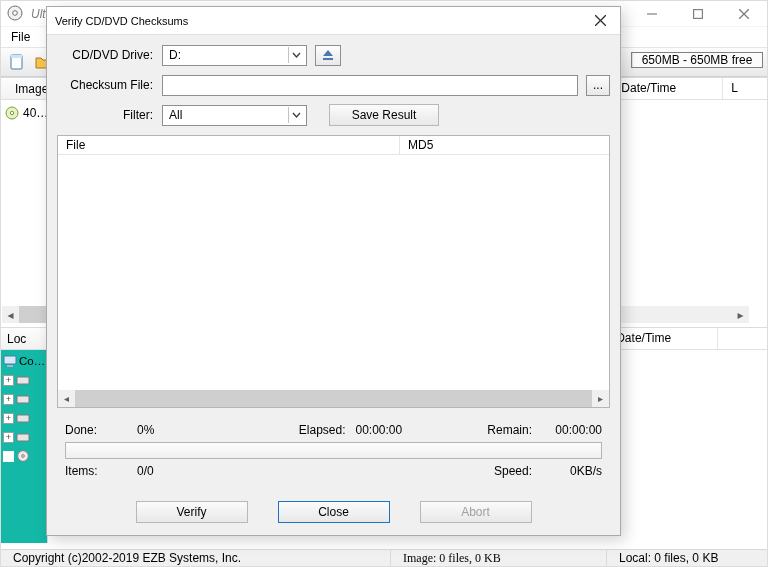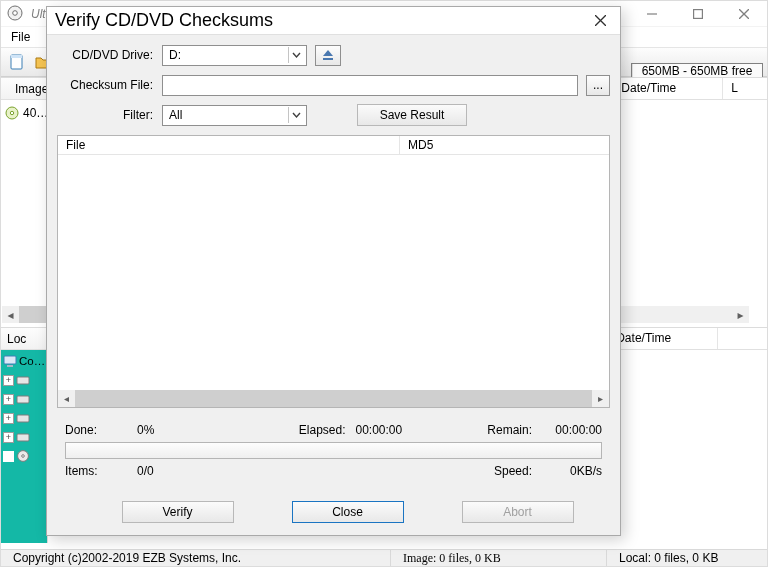--- a/index.html
+++ b/index.html
@@ -22,21 +22,21 @@
   .main-window{position:absolute;inset:0;border:1px solid #dcdcdc;}
   .main-titlebar{height:26px;display:flex;align-items:center;background:#fff;border-bottom:1px solid #f3f3f3;}
   .main-titlebar .app-icon{width:18px;height:18px;margin:0 6px;display:flex;}
   .main-titlebar .title-text{flex:1;color:#808080;font-style:italic;}
   .main-titlebar .win-btns{display:flex;height:100%;}
   .main-titlebar .win-btn{width:46px;display:flex;align-items:center;justify-content:center;color:#808080;}
   .menubar{height:20px;background:#fff;display:flex;align-items:center;padding-left:4px;}
   .menubar span{padding:2px 6px;}
   .toolbar{height:30px;background:linear-gradient(#fdfdfd,#e9e9e9);border-top:1px solid #e5e5e5;border-bottom:1px solid #d0d0d0;display:flex;align-items:center;padding:0 4px;position:relative;}
   .toolbar .tbtn{width:24px;height:24px;margin-right:2px;display:flex;align-items:center;justify-content:center;border-radius:2px;}
-  .toolbar .capacity{position:absolute;right:4px;top:4px;height:16px;width:132px;border:1px solid #808080;background:linear-gradient(90deg,#e0e0e0 1%,#fbfbfb 1%,#fbfbfb 100%);display:flex;align-items:center;justify-content:center;margin-top:11px;}
+  .toolbar .capacity{position:absolute;right:4px;top:4px;height:16px;width:132px;border:1px solid #808080;background:linear-gradient(90deg,#e0e0e0 1%,#fbfbfb 1%,#fbfbfb 100%);display:flex;align-items:center;justify-content:center;}
   
   .upper-pane{position:absolute;left:0;top:76px;right:0;height:250px;display:flex;border-top:1px solid #dcdcdc;} 
   .upper-leftish{flex:0 0 46px;border-right:1px solid #dcdcdc;background:#fff;}
   .upper-leftish .lh{height:22px;background:linear-gradient(#fdfdfd,#f2f2f2);border-bottom:1px solid #e0e0e0;display:flex;align-items:center;padding-left:14px;}
   .upper-leftish .tree{padding:4px 4px;}
   .upper-leftish .tree svg{vertical-align:middle;margin-right:4px;}
   .upper-right{flex:1;background:#fff;}
   .upper-right .hdr{height:22px;display:flex;border-bottom:1px solid #e0e0e0;background:#fff;}
   .hcol{padding:3px 8px;border-right:1px solid #e5e5e5;}
   .vscroll .arrow,.hscroll .arrow{width:17px;height:17px;background:#f0f0f0;display:flex;align-items:center;justify-content:center;color:#606060;}
@@ -58,31 +58,31 @@
   
   .statusbar{position:absolute;left:0;right:0;bottom:0;height:17px;background:var(--status-bg);border-top:1px solid #d9d9d9;display:flex;align-items:center;justify-content:space-between;}
   .statusbar .cell{padding:0 12px;border-right:1px solid #d9d9d9;height:100%;display:flex;align-items:center;}
   .statusbar .cell:first-child{flex:0 0 390px;}
   .statusbar .cell:nth-child(2){flex:0 0 216px;font-family:Liberation Serif, serif;}
   .statusbar .cell:last-child{flex:1;border-right:none;}
 
   
   .dialog{position:absolute;left:46px;top:6px;width:575px;height:530px;background:var(--win-bg);border:1px solid var(--win-border);box-shadow:4px 4px 14px rgba(0,0,0,0.18);display:flex;flex-direction:column;}
   .dlg-titlebar{height:28px;background:var(--title-bg);border-bottom:1px solid #e0e0e0;display:flex;align-items:center;padding-left:8px;}
-  .dlg-titlebar .t{flex:1;font-size:18px;}
+  .dlg-titlebar .t{flex:1;font-size:11px;}
   .dlg-titlebar .close{width:40px;height:100%;display:flex;align-items:center;justify-content:center;font-size:14px;}
   .dlg-body{flex:1;padding:8px 10px 12px 10px;display:flex;flex-direction:column;gap:6px;}
   .form-row{display:flex;align-items:center;height:24px;}
   .form-row label{width:105px;text-align:right;padding-right:9px;}
   .combo{display:flex;align-items:center;justify-content:space-between;background:#fff;border:1px solid #8f8f8f;height:21px;padding:0 2px 0 6px;font-size:12px;}
   .combo .cd{width:16px;height:16px;display:flex;align-items:center;justify-content:center;border-left:1px solid #c4c4c4;}
   .ibtn{width:26px;height:21px;border:1px solid #8f8f8f;background:linear-gradient(#fdfdfd,#e8e8e8);margin-left:8px;display:flex;align-items:center;justify-content:center;}
   .tinput{height:21px;border:1px solid #8f8f8f;background:#fff;flex:1;padding:0 4px;font-size:12px;}
   .browse{height:21px;width:24px;border:1px solid #8f8f8f;background:linear-gradient(#fdfdfd,#e8e8e8);margin-left:8px;display:flex;align-items:center;justify-content:center;}
-  .std-btn{height:22px;border:1px solid var(--btn-border);background:linear-gradient(#fbfbfb,#e8e8e8);padding:0 18px;font-size:12px;display:flex;align-items:center;justify-content:center;cursor:default;margin-left:28px;}
+  .std-btn{height:22px;border:1px solid var(--btn-border);background:linear-gradient(#fbfbfb,#e8e8e8);padding:0 18px;font-size:12px;display:flex;align-items:center;justify-content:center;cursor:default;}
   .std-btn.disabled{color:#a0a0a0;}
   .std-btn.focus{border:1.5px solid var(--focus-blue);}
   .file-panel{flex:1;border:1px solid #b5b5b5;background:#fff;display:flex;flex-direction:column;margin-top:2px;}
   .file-panel .fhdr{height:19px;display:flex;background:#fff;border-bottom:1px solid #e5e5e5;}
   .file-panel .fcol{padding:2px 8px;border-right:1px solid #e5e5e5;font-size:12px;}
   .file-panel .ffill{flex:1;}
   .file-panel .fhscroll{height:17px;background:#f0f0f0;display:flex;margin-top:auto;}
   .file-panel .fhscroll .arrow{width:17px;height:17px;display:flex;align-items:center;justify-content:center;color:#606060;font-size:10px;}
   .file-panel .fhscroll .track{flex:1;}
   .file-panel .fhscroll .thumb{height:17px;background:#cfcfcf;width:100%;}

